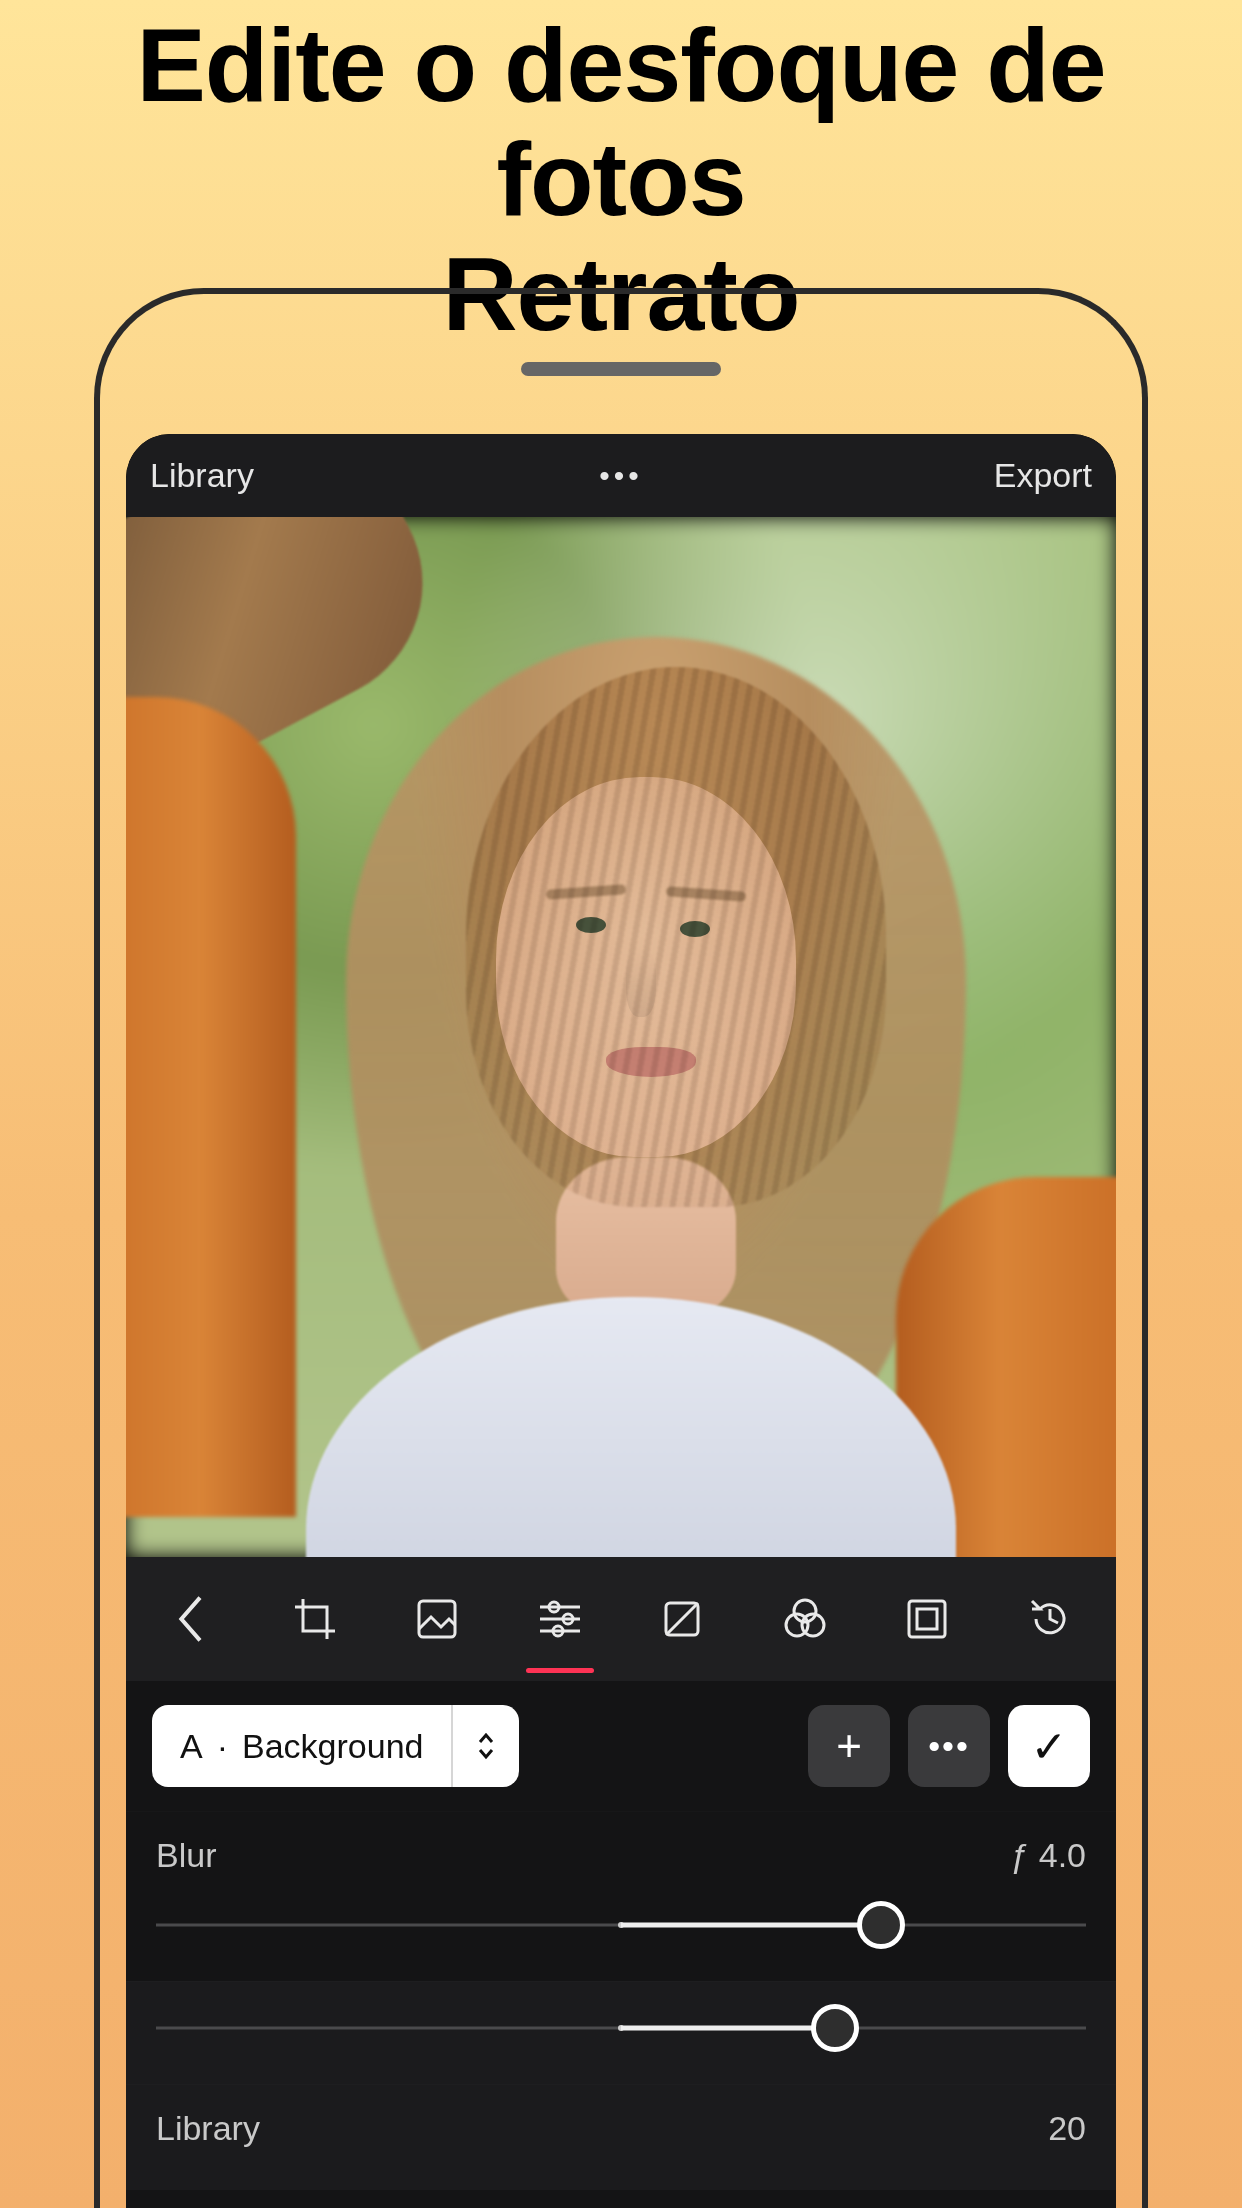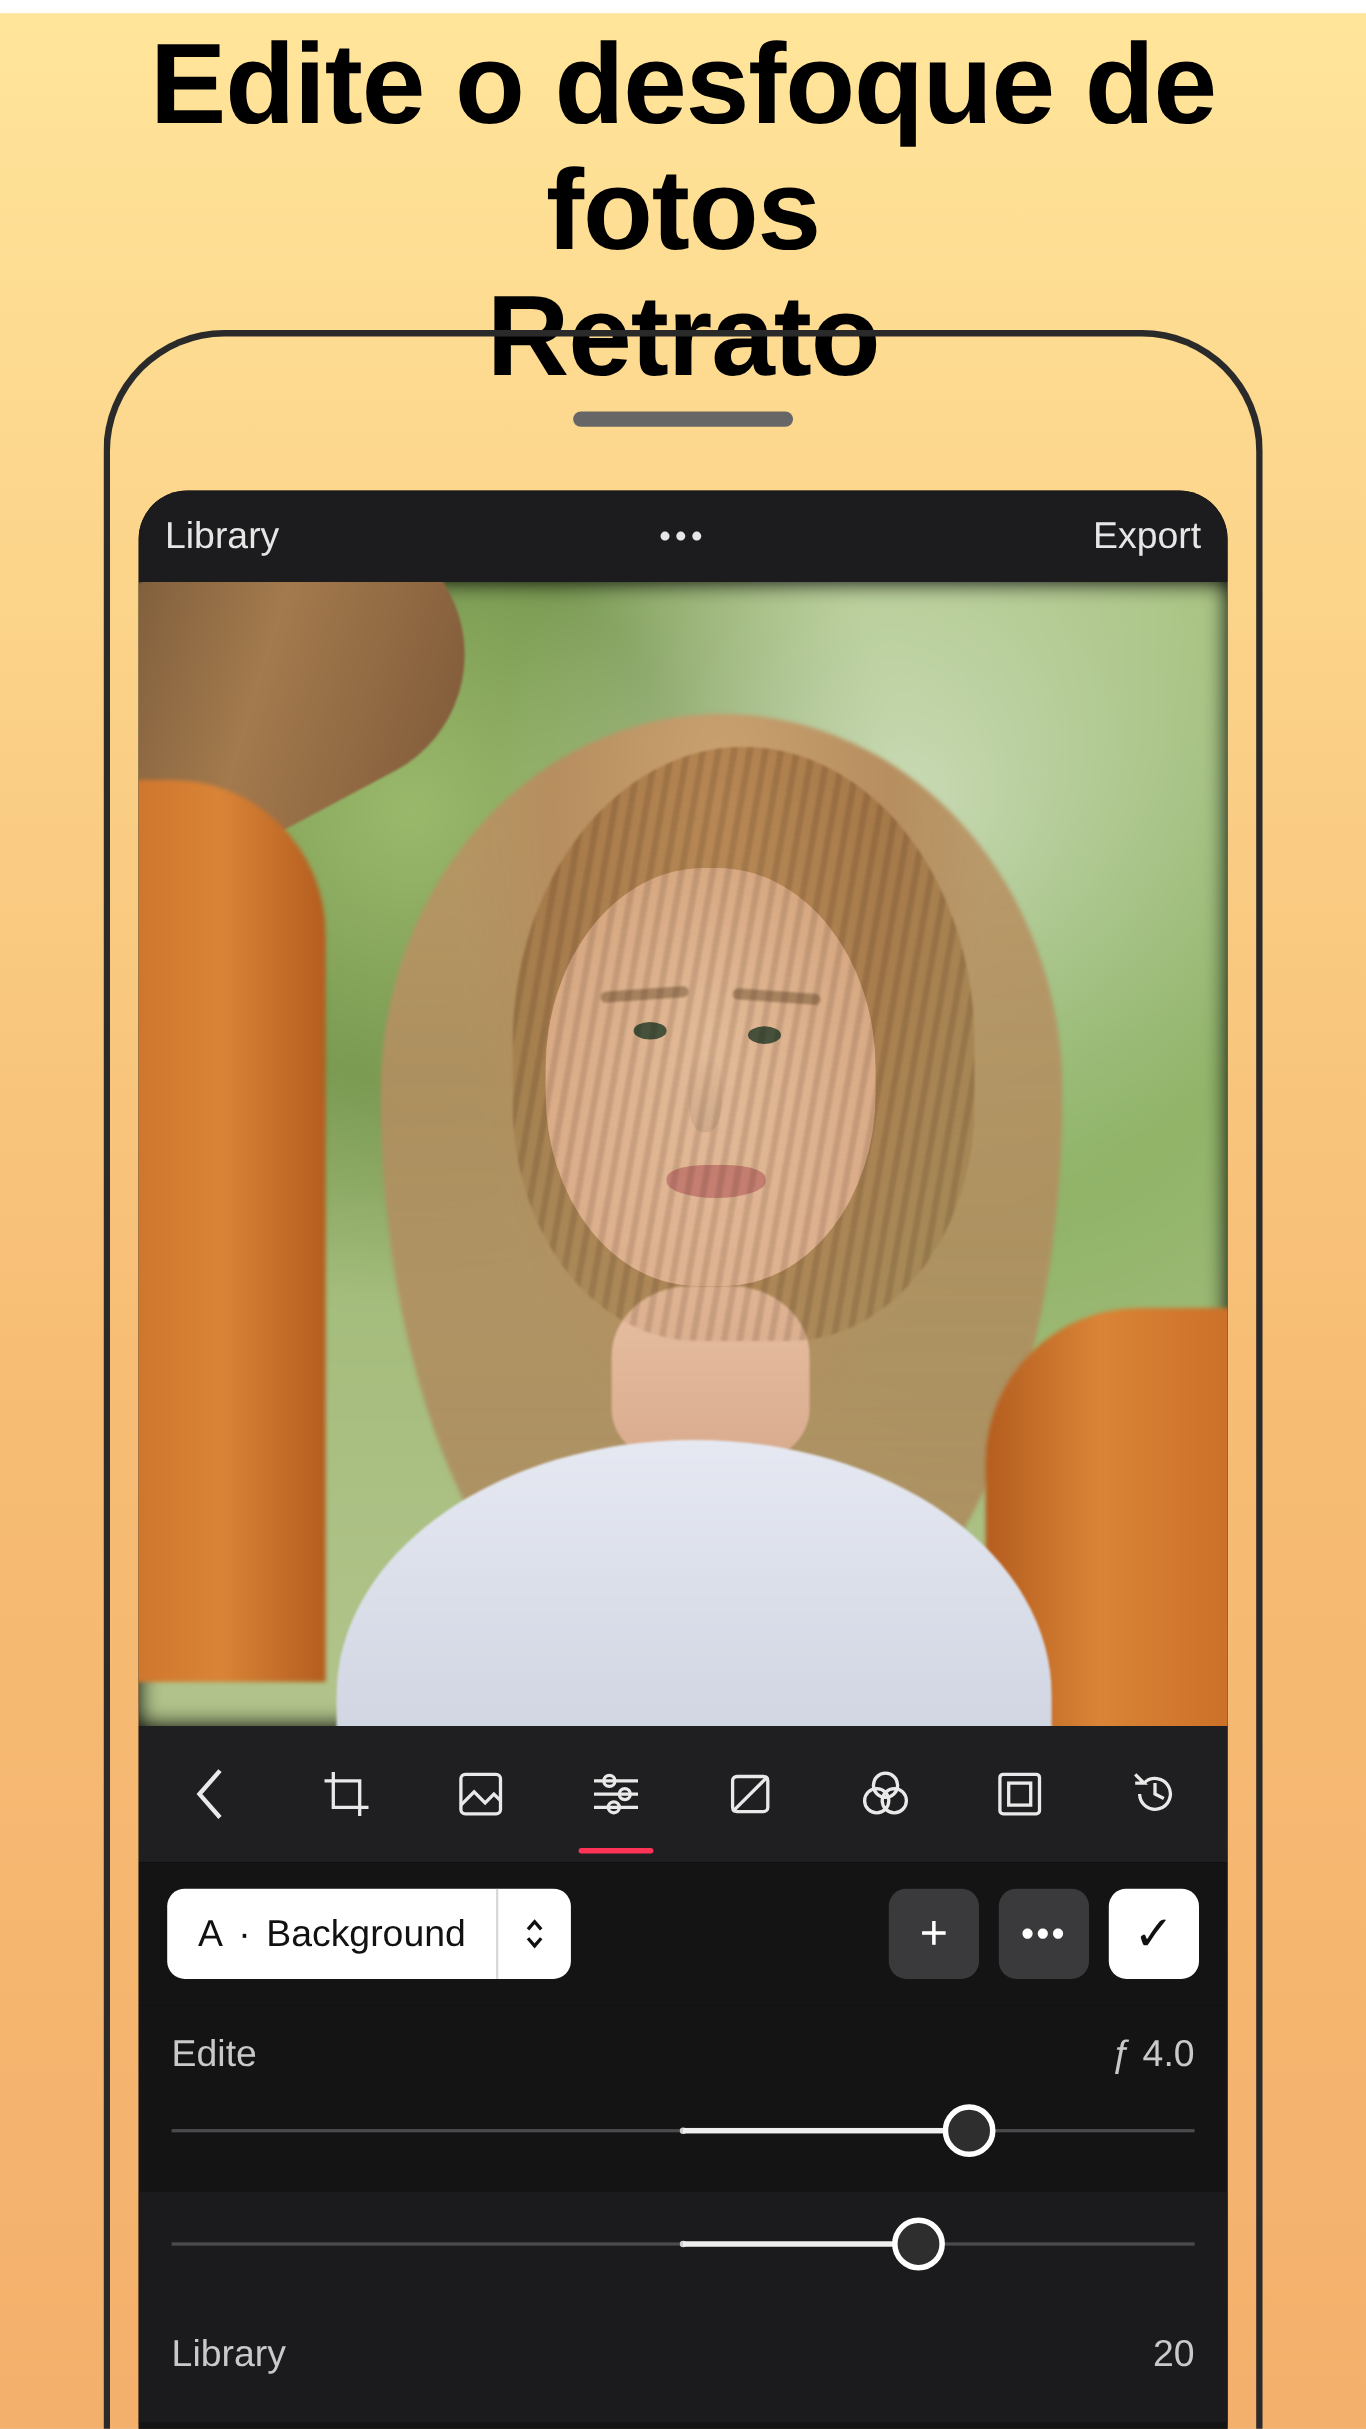--- a/index.html
+++ b/index.html
@@ -11,21 +11,20 @@
   }
   .headline {
     width: 100%;
     text-align: center;
     font-size: 104px;
     font-weight: 600;
     color: #000;
     letter-spacing: -1px;
     line-height: 1.1;
     padding-top: 8px;
-    margin-top: 12px;
   }
   .phone-frame {
     position: absolute;
     left: 94px;
     top: 288px;
     width: 1054px;
     height: 1930px;
     border: 6px solid #2a2a2a;
     border-bottom: none;
     border-radius: 110px 110px 0 0;
@@ -374,21 +373,21 @@
         </div>
         <div class="sqbtn light">
           <span>✓</span>
         </div>
       </div>
 
       <div class="sliders">
 
         <div class="slider-block">
           <div class="slider-head">
-            <span>Edite</span>
+            <span>Blur</span>
             <span>ƒ 4.0</span>
           </div>
           <div class="slider-track">
             <div class="track-line"></div>
             <div class="track-center-tick"></div>
             <div class="track-fill" style="left: 50%; width: 28%;"></div>
             <div class="thumb" style="left: 78%;"></div>
           </div>
         </div>
 

